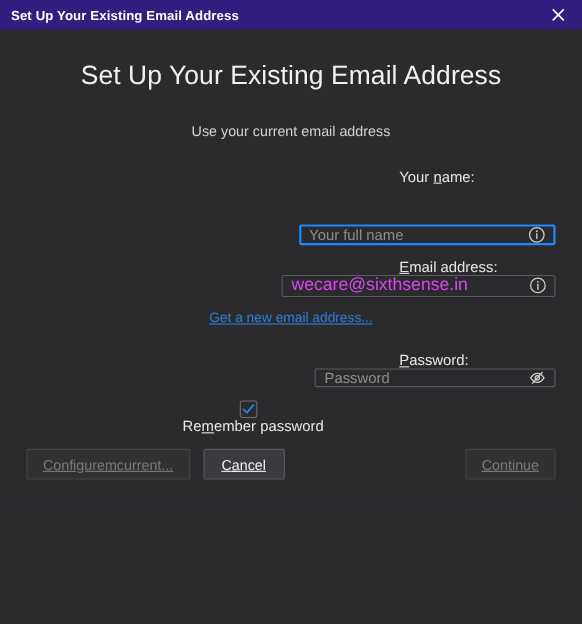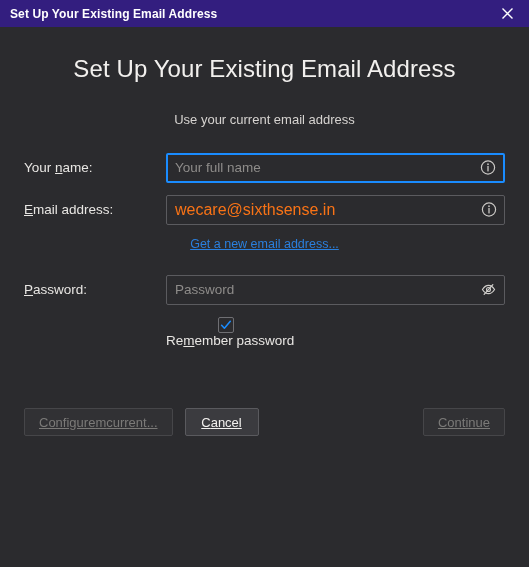--- a/index.html
+++ b/index.html
@@ -81,22 +81,23 @@
   }
 
   
   .form {
     margin-top: 26px;
     padding: 0 24px 0 24px;
   }
 
   .form-row {
     display: flex;
-    align-items: center;
+    align-items: flex-end;
     margin-bottom: 12px;
+    flex-direction: column;
   }
 
   .form-label {
     width: 142px;
     min-width: 142px;
     font-size: 13.5px;
     color: #e8e6e3;
     text-align: left;
     padding-right: 8px;
   }
@@ -109,37 +110,38 @@
     display: flex;
     align-items: center;
     background: #2b2b2e;
     border: 1px solid #5b5b5f;
     border-radius: 2px;
     padding: 0 32px 0 8px;
     overflow: hidden;
   }
   .field.focused {
     border: 2px solid #1a8cff;
-    padding: 0 31px 0 7px;
+    padding: 0 45px 0 7px;
     border-radius: 2px;
+    margin-top: 36px;
   }
   .field-input {
     flex: 1;
     font-family: "Liberation Sans", sans-serif;
     font-size: 13.5px;
     color: #e8e6e3;
     background: transparent;
     border: none;
     outline: none;
     height: 100%;
     padding: 0;
   }
   .field-input.value-large {
     font-size: 16px;
-    color: #f97316;
+    color: #d946ef;
   }
   .field-input::placeholder { color: #8e8c8a; opacity: 1; }
 
   .field-icon {
     position: absolute;
     right: 7px;
     top: 50%;
     transform: translateY(-50%);
     width: 17px;
     height: 17px;

